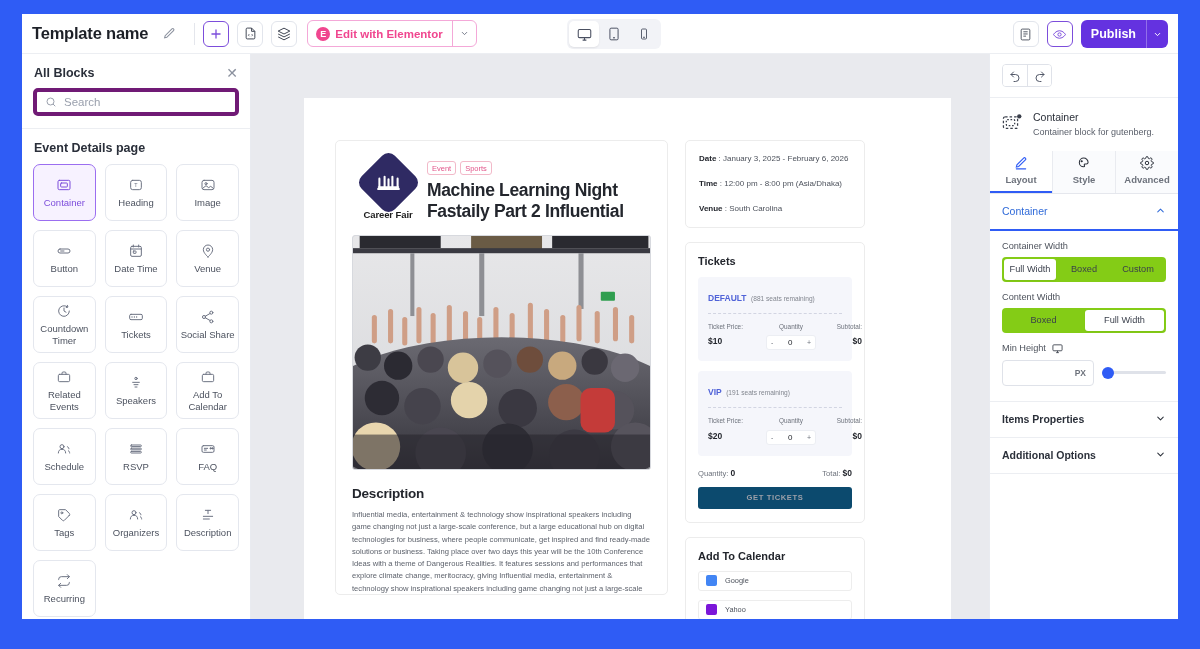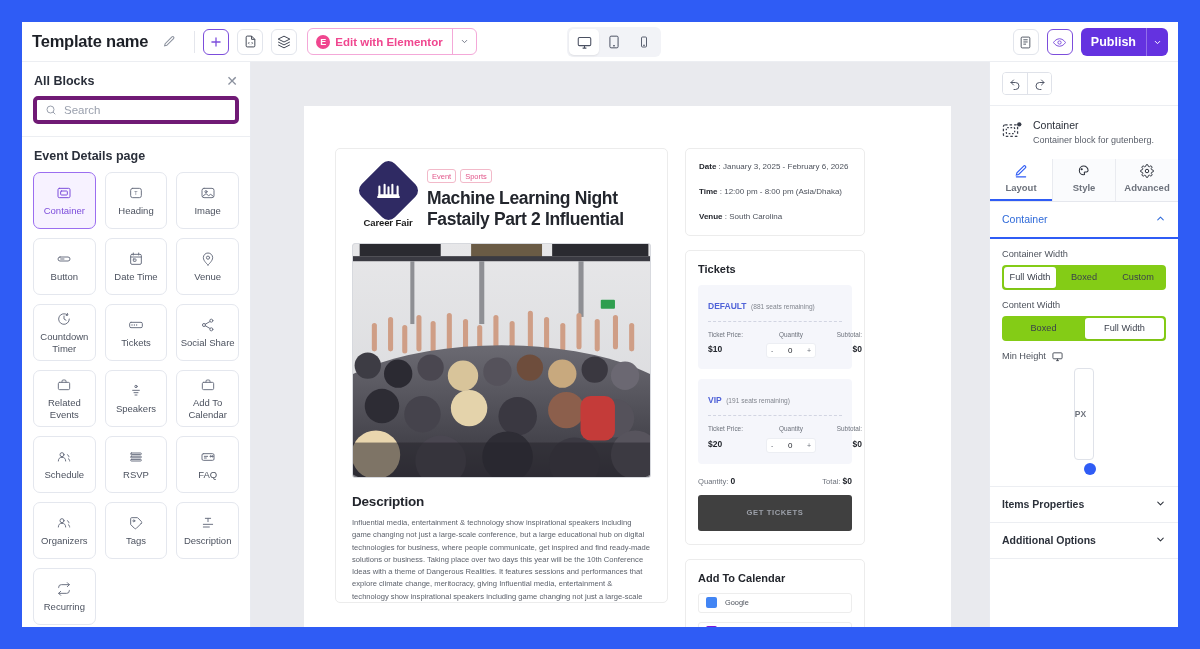--- a/index.html
+++ b/index.html
@@ -4,21 +4,21 @@
 <style>
   * { box-sizing: border-box; margin: 0; padding: 0; }
   html, body {
     width: 1200px; height: 649px;
     font-family: "Liberation Sans", sans-serif;
     background: #2f5cf5;
     overflow: hidden;
   }
   .frame {
     position: absolute;
-    left: 22px; top: 22px;
+    left: 22px; top: 14px;
     width: 1156px; height: 605px;
     background: #ffffff;
     overflow: hidden;
   }
   
   .topbar {
     position: absolute; left: 0; top: 0;
     width: 1156px; height: 40px;
     background: #ffffff;
     display: flex; align-items: center;
@@ -220,21 +220,21 @@
     padding: 0 4px; border: 1px solid #eceef3;
   }
   .stepper span { font-size: 7px; color: #6d727c; }
   .stepper .num { font-size: 8px; color: #23262d; font-weight: 400; }
   .totals {
     display: flex; justify-content: space-between;
     margin-top: 12px; font-size: 7.6px; color: #6d727c;
   }
   .totals b { color: #23262d; font-size: 8.5px; }
   .get-tickets {
-    margin-top: 9px; height: 36px; background: #404040;
+    margin-top: 9px; height: 22px; background: #0c4a6e;
     border-radius: 3px; display: flex; align-items: center; justify-content: center;
     font-size: 7.6px; color: #9ca0a9; letter-spacing: 0.6px; font-weight: 600;
   }
   .cal-card {
     margin-top: 14px; background: #fff; border: 1px solid #ececec;
     border-radius: 5px; padding: 12px 12px 13px 12px;
   }
   .cal-h { font-size: 11px; font-weight: 700; color: #23262d; }
   .cal-item {
     margin-top: 9px; height: 20px; border: 1px solid #ededed; border-radius: 3px;
@@ -281,21 +281,21 @@
   .ctl { padding: 10px 12px 0 12px; }
   .ctl-label { font-size: 9.2px; color: #4d525c; margin-bottom: 6px; display: flex; align-items: center; }
   .seg {
     display: flex; background: #84cc16; border-radius: 4px; padding: 2px; gap: 2px;
   }
   .seg-item {
     flex: 1; height: 21px; display: flex; align-items: center; justify-content: center;
     font-size: 9.2px; color: #3a3f4b; border-radius: 3px; cursor: pointer;
   }
   .seg-item.active { background: #fff; box-shadow: 0 1px 2px rgba(0,0,0,.06); }
-  .minh-row { display: flex; align-items: center; gap: 8px; flex-direction: column; }
+  .minh-row { display: flex; align-items: center; gap: 8px; }
   .minh-input {
     flex: 0 0 92px; height: 26px; border: 1px solid #dfe2e9; border-radius: 4px;
     background: #fff; display: flex; align-items: center; justify-content: flex-end;
     padding-right: 7px; font-size: 8.5px; color: #6d727c; font-weight: 600;
   }
   .slider { flex: 1; position: relative; height: 14px; display: flex; align-items: center; }
   .slider-track { width: 100%; height: 3px; background: #dfe2e9; border-radius: 2px; }
   .slider-knob {
     position: absolute; left: 0; width: 12px; height: 12px;
     border-radius: 50%; background: #2f5cf5;
@@ -546,35 +546,35 @@
               <path d="M6.5 11h5M6.5 13.5h3"></path>
               <circle cx="16" cy="11" r="1" fill="currentColor"></circle>
               <circle cx="18.6" cy="11" r="1" fill="currentColor"></circle>
             </svg>
           </div>
           <div class="b-label">FAQ</div>
         </div>
         <div class="block-card">
           <div class="b-ico">
             <svg width="16" height="16" viewBox="0 0 24 24" fill="none" stroke="currentColor" stroke-width="1.5" stroke-linecap="round" stroke-linejoin="round">
+              <path d="M20 12.5L12.5 20a2 2 0 0 1-2.8 0L4 14.3V5.5A1.5 1.5 0 0 1 5.5 4h8.8l5.7 5.7a2 2 0 0 1 0 2.8z"></path>
+              <circle cx="8.8" cy="8.8" r="1.4"></circle>
+            </svg>
+          </div>
+          <div class="b-label">Tags</div>
+        </div>
+        <div class="block-card">
+          <div class="b-ico">
+            <svg width="16" height="16" viewBox="0 0 24 24" fill="none" stroke="currentColor" stroke-width="1.5" stroke-linecap="round" stroke-linejoin="round">
               <circle cx="9" cy="8.5" r="3"></circle>
               <path d="M3.5 18a5.5 5.5 0 0 1 11 0"></path>
               <path d="M17 8.5c1.6.6 2.3 1.9 2.3 3.2M18.5 14.5c1.5.9 2 2.2 2 3.5"></path>
             </svg>
           </div>
           <div class="b-label">Organizers</div>
-        </div>
-        <div class="block-card">
-          <div class="b-ico">
-            <svg width="16" height="16" viewBox="0 0 24 24" fill="none" stroke="currentColor" stroke-width="1.5" stroke-linecap="round" stroke-linejoin="round">
-              <path d="M20 12.5L12.5 20a2 2 0 0 1-2.8 0L4 14.3V5.5A1.5 1.5 0 0 1 5.5 4h8.8l5.7 5.7a2 2 0 0 1 0 2.8z"></path>
-              <circle cx="8.8" cy="8.8" r="1.4"></circle>
-            </svg>
-          </div>
-          <div class="b-label">Tags</div>
         </div>
         <div class="block-card">
           <div class="b-ico">
             <svg width="16" height="16" viewBox="0 0 24 24" fill="none" stroke="currentColor" stroke-width="1.5" stroke-linecap="round" stroke-linejoin="round">
               <path d="M8 5h8M12 5v5"></path>
               <path d="M5 14h14M5 18h9"></path>
             </svg>
           </div>
           <div class="b-label">Description</div>
         </div>

